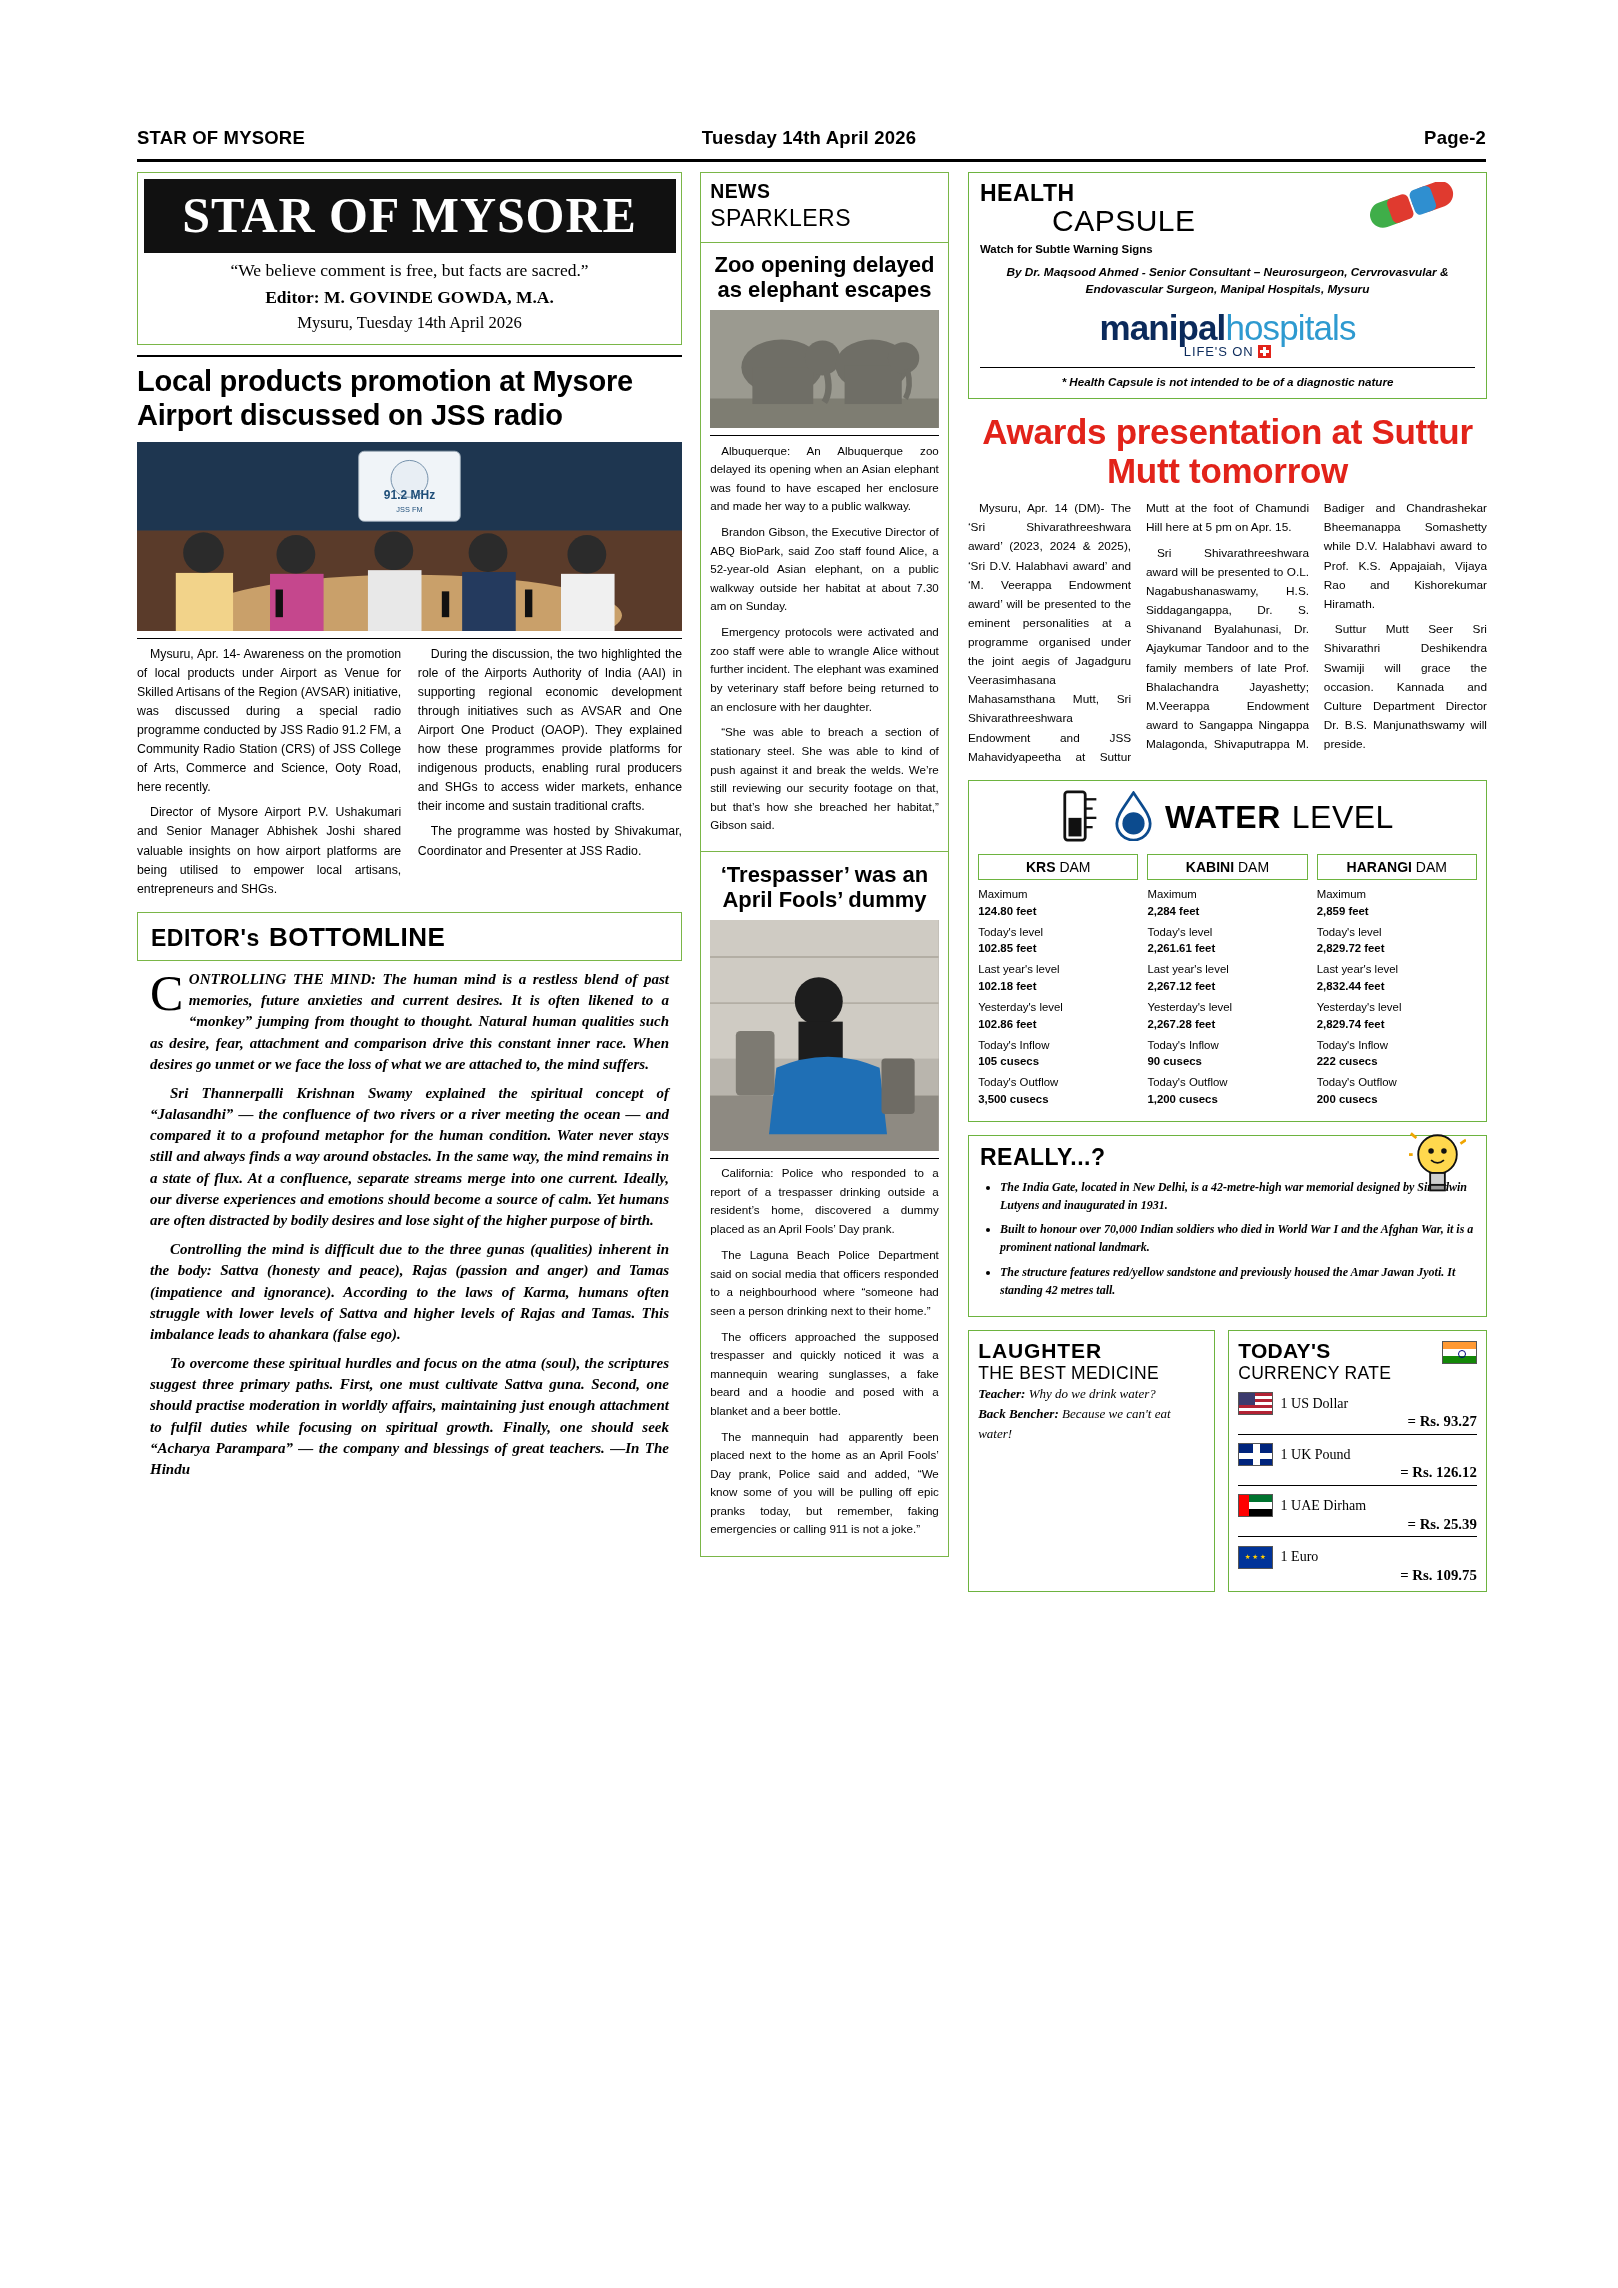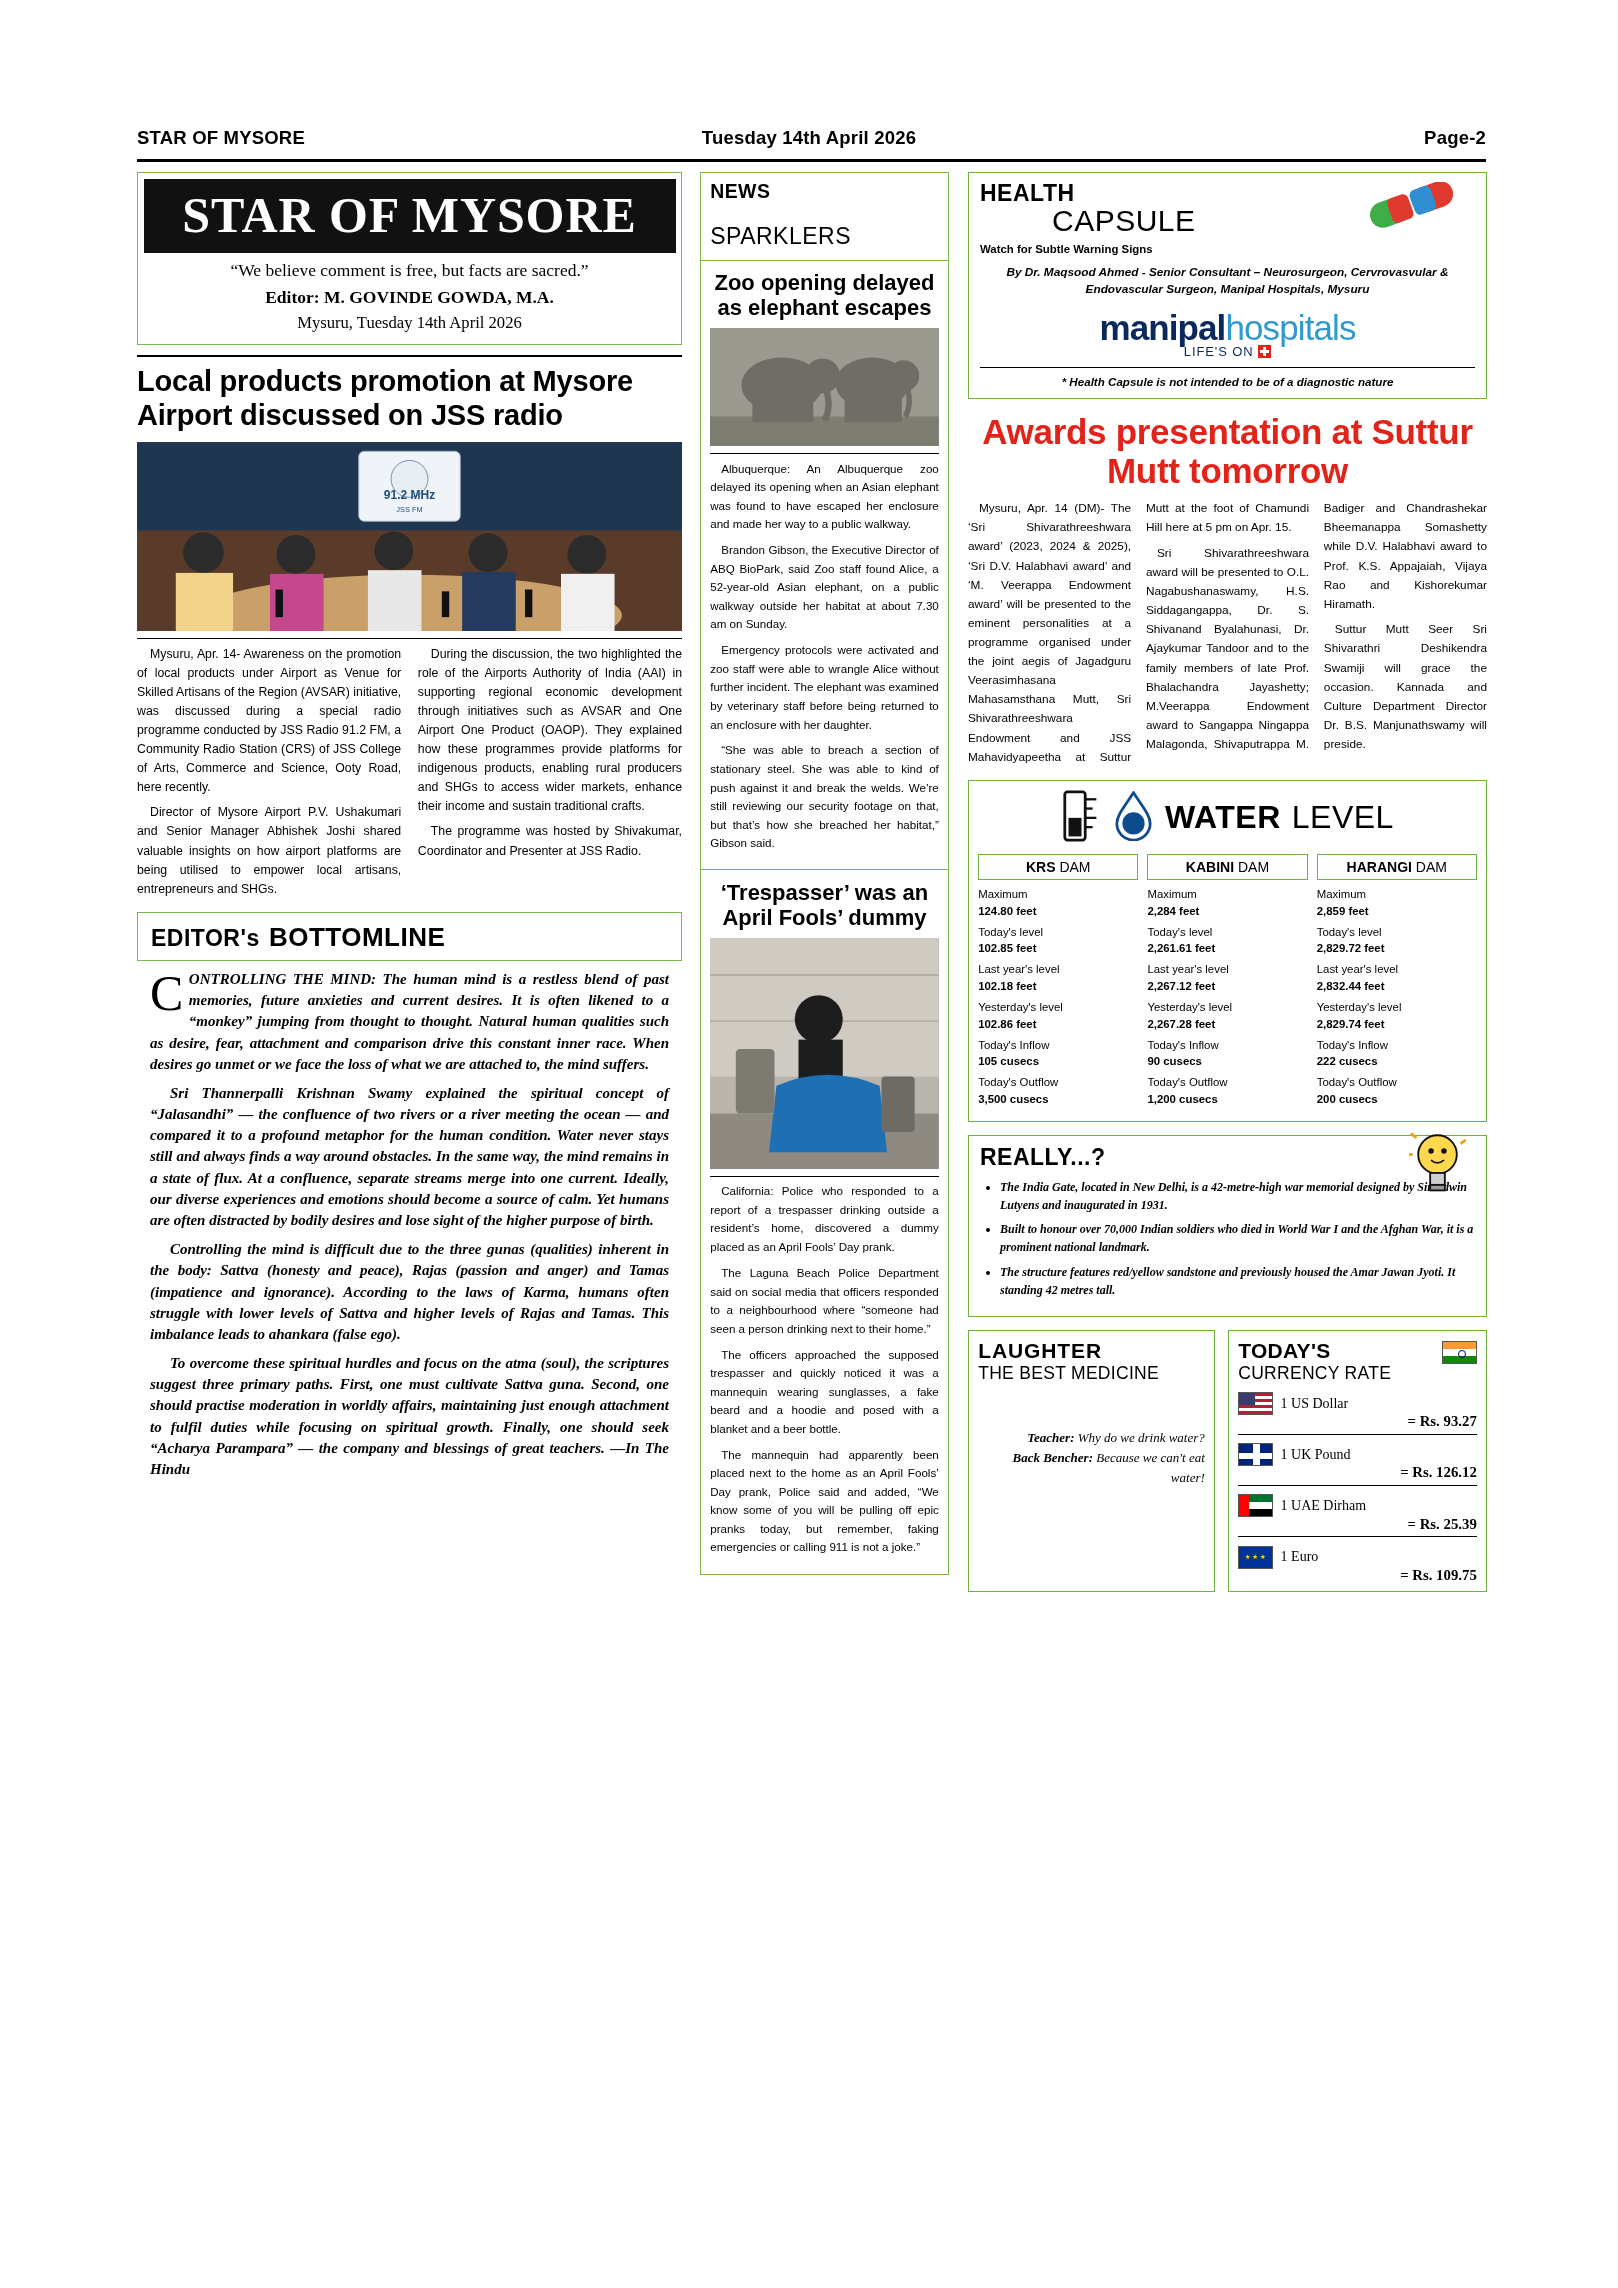--- a/index.html
+++ b/index.html
@@ -73,21 +73,21 @@
     float:left; font-family:"Liberation Serif", serif; font-size:50px; line-height:0.84;
     padding:3.7px 5.5px 0 0; font-weight:normal;
   }
   .it { font-style:italic; }
   .bi { font-style:italic; font-weight:bold; }
   .b { font-weight:bold; }
 
   
   .spark { border:1.8px solid #7ab648; padding:7.4px 9.2px 9.2px; }
   .spark .t1 { font-weight:bold; font-size:19.4px; letter-spacing:0.5px; }
-  .spark .t2 { font-size:23px; letter-spacing:0.5px; margin-top:20px; }
+  .spark .t2 { font-size:23px; letter-spacing:0.5px; margin-top:2px; }
 
   .sparkitem { border:1.8px solid #7ab648; border-top:none; padding:9.2px; }
   .sparkhead {
     font-size:22px; font-weight:bold; line-height:1.15; text-align:center; margin-bottom:7.4px;
   }
   .colbody { font-size:11.6px; line-height:1.6; text-align:justify; }
   .colbody p { margin:0 0 7.4px; text-indent:11px; }
 
   
   .health { border:1.8px solid #6db33f; padding:7.4px 11px 9.2px; position:relative; }
@@ -132,21 +132,21 @@
   .really { border:1.8px solid #6db33f; margin-top:13px; padding:7.4px 11px 11px; position:relative; }
   .reallyhead { font-weight:bold; font-size:23px; letter-spacing:0.5px; }
   .bullets { font-family:"Liberation Serif", serif; font-style:italic; font-weight:bold; font-size:12px; line-height:1.5; margin:7.4px 0 0 0; padding-left:20px;}
   .bullets li { margin-bottom:6.5px; }
 
   
   .bottomrow { display:flex; gap:13px; margin-top:13px; }
   .laugh { width:247px; border:1.8px solid #6db33f; padding:7.4px 9.2px; }
   .laugh .l1 { font-weight:bold; font-size:21px; letter-spacing:0.9px;}
   .laugh .l2 { font-size:17.5px; letter-spacing:0.3px; }
-  .laugh .joke { font-family:"Liberation Serif", serif; font-size:13px; text-align:right; margin-top:44px; line-height:1.55;}
+  .laugh .joke { font-family:"Liberation Serif", serif; font-size:13px; text-align:left; line-height:1.55;}
   .curr { flex:1; border:1.8px solid #6db33f; padding:7.4px 9.2px; }
   .curr .c1 { font-weight:bold; font-size:21px; letter-spacing:0.3px; }
   .curr .c2 { font-size:17.5px; letter-spacing:0.3px; }
   .currow { display:flex; align-items:center; gap:7.4px; margin-top:8.3px; }
   .flag { width:35px; height:23px; border:0.9px solid #555; flex:none; position:relative; overflow:hidden;}
   .currow .nm { font-family:"Liberation Serif", serif; font-size:14px; }
   .currval { font-family:"Liberation Serif", serif; font-weight:bold; font-size:14.8px; text-align:right; margin-top:-1.8px;}
   .currline { border-bottom:0.9px solid #000; margin-top:3.7px; }
 
   

